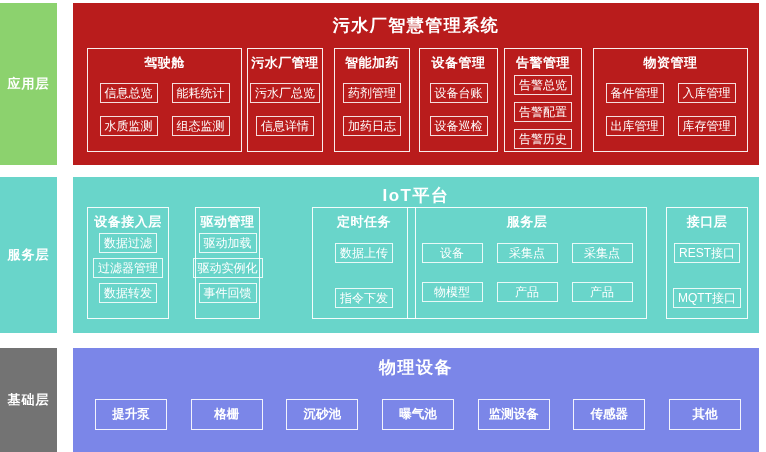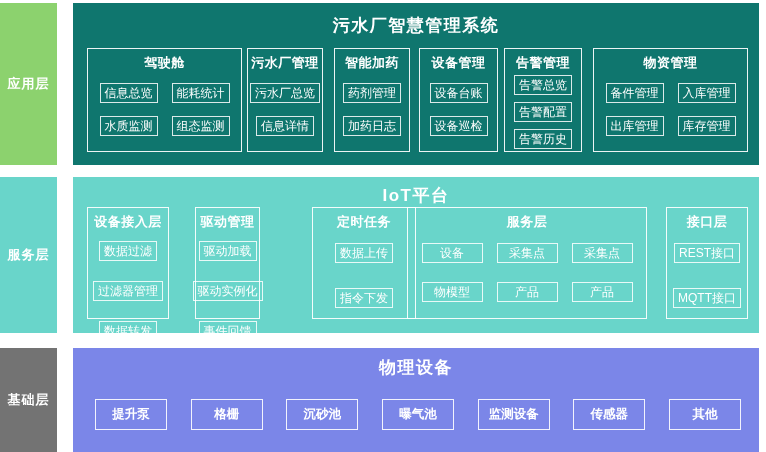--- a/index.html
+++ b/index.html
@@ -16,21 +16,21 @@
   .l1 .panel-title{top:11px;}
   .l2 .panel-title{top:7px;}
   .l3 .panel-title{top:8px;}
   .group{position:absolute;top:45px;height:104px;border:1px solid rgba(255,255,255,.92);
          box-sizing:border-box;}
   .l2 .group{top:30px;height:112px;}
   .gtitle{margin-top:7px;text-align:center;font-size:13px;font-weight:bold;line-height:14px;
           letter-spacing:.5px;white-space:nowrap;}
   .items{display:flex;flex-direction:column;align-items:center;margin-top:13px;gap:13px;}
   .items.alarm{margin-top:5px;gap:7px;}
-  .items.s3{margin-top:12px;gap:20px;}
+  .items.s3{margin-top:4px;gap:5px;}
   .items.s2{margin-top:14px;gap:25px;}
   .items.g2{display:grid;grid-template-columns:repeat(2,max-content);justify-content:center;
             column-gap:14px;row-gap:13px;}
   .items.g3{display:grid;grid-template-columns:repeat(3,61px);justify-content:center;
             column-gap:14px;row-gap:19px;margin-top:14px;}
   .item{box-sizing:border-box;height:20px;line-height:18px;border:1px solid rgba(255,255,255,.85);
         font-size:12px;text-align:center;padding:0 4px;white-space:nowrap;}
   .g3 .item{padding:0;}
   .p-items{position:absolute;left:22px;right:18px;top:51px;display:flex;justify-content:space-between;}
   .p-item{box-sizing:border-box;width:72px;height:31px;line-height:29px;
@@ -39,21 +39,21 @@
 </style>
 </head>
 <body>
 
 <div class="canvas">
 
   <div class="side l1" style="background: rgb(140, 210, 110);">应用层</div>
   <div class="side l2" style="background: rgb(105, 213, 202);">服务层</div>
   <div class="side l3" style="background: #737373;">基础层</div>
 
-  <div class="panel l1" style="background: #0f766e;">
+  <div class="panel l1" style="background: #b91c1c;">
     <div class="panel-title">污水厂智慧管理系统</div>
 
     <div class="group" style="left:14px;width:155px">
       <div class="gtitle">驾驶舱</div>
       <div class="items g2">
         <div class="item">信息总览</div>
         <div class="item">能耗统计</div>
         <div class="item">水质监测</div>
         <div class="item">组态监测</div>
       </div>

